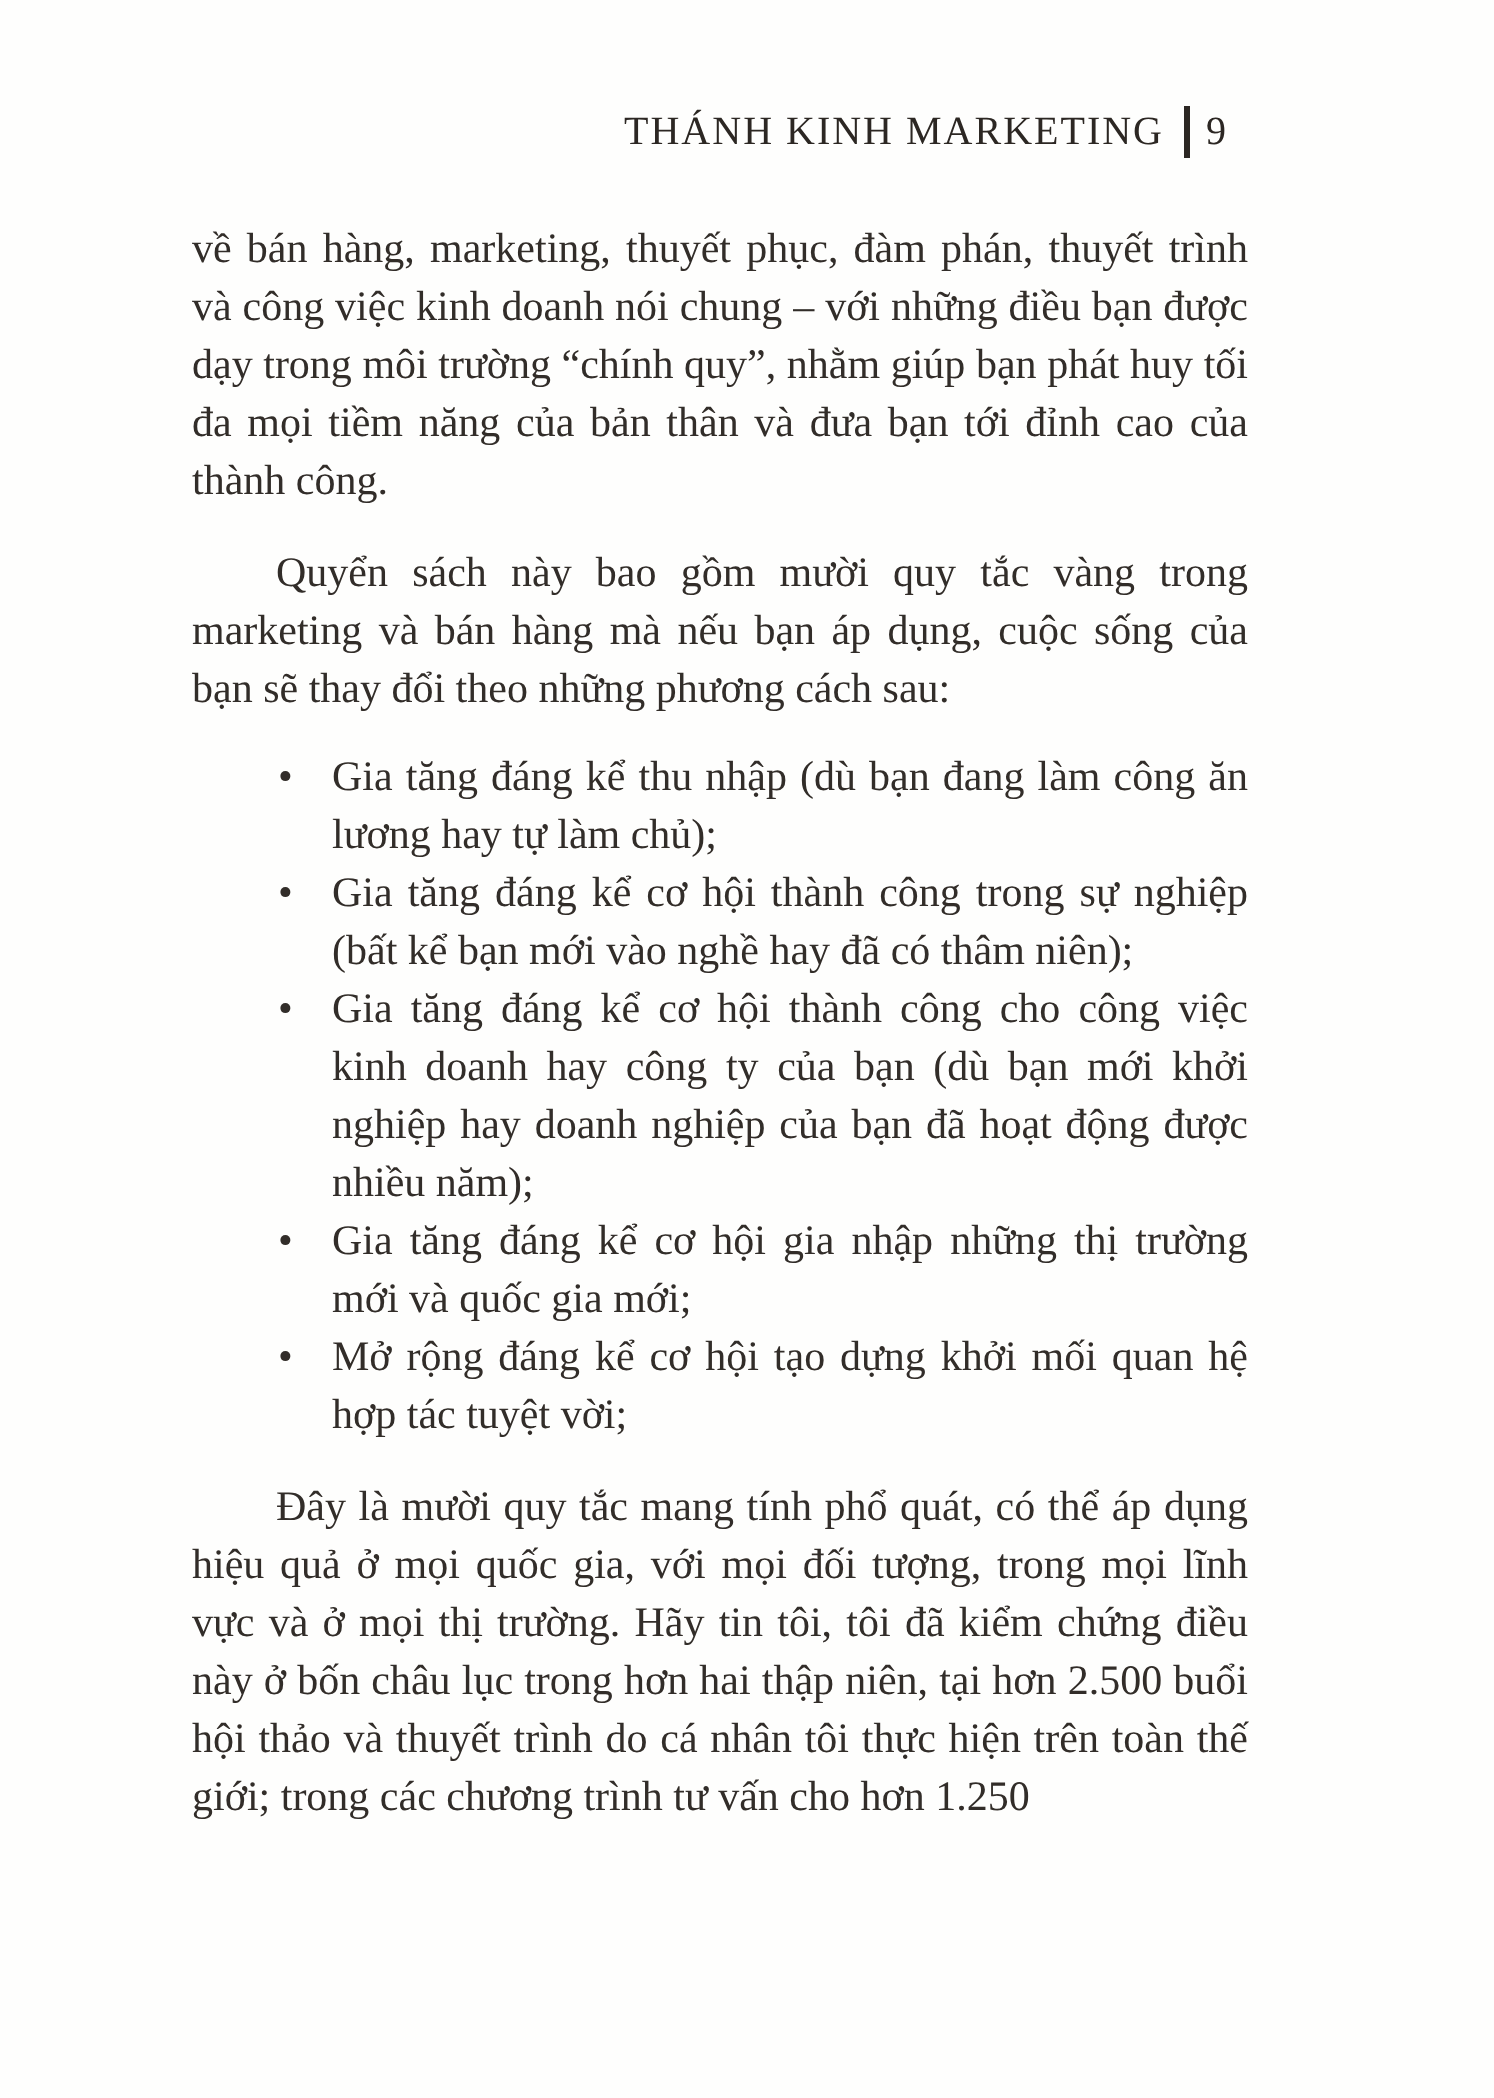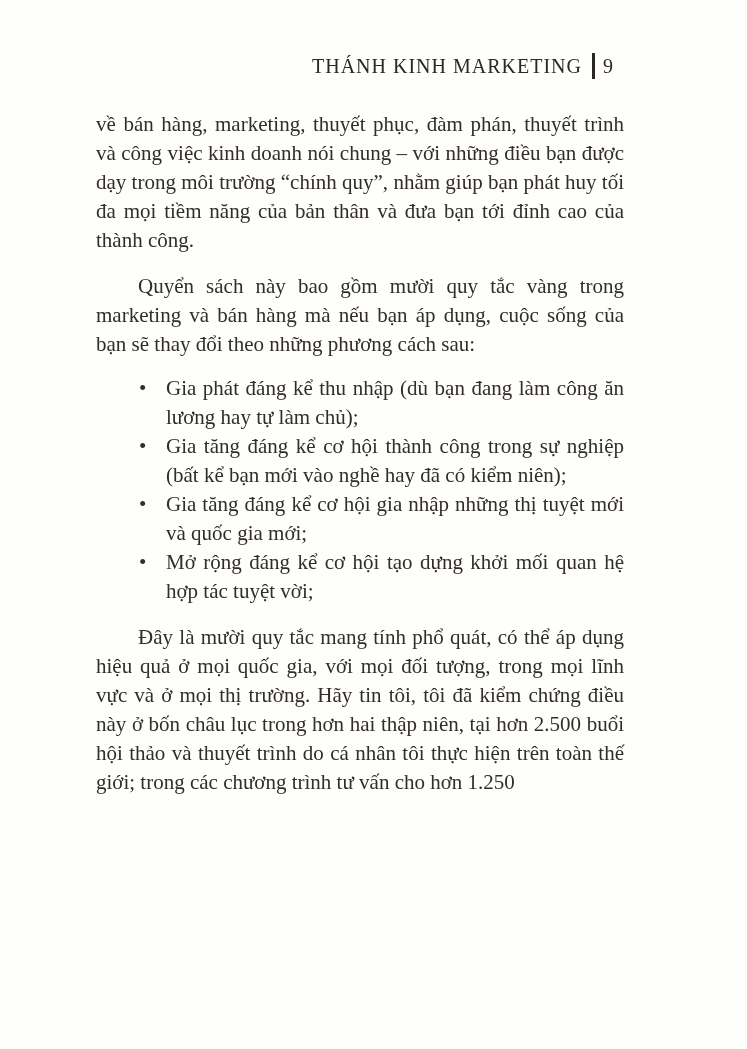--- a/index.html
+++ b/index.html
@@ -81,22 +81,23 @@
     <span class="header-divider"></span>
     <span class="page-number">9</span>
   </div>
 
   <div class="content">
     <p class="para">về bán hàng, marketing, thuyết phục, đàm phán, thuyết trình và công việc kinh doanh nói chung – với những điều bạn được dạy trong môi trường “chính quy”, nhằm giúp bạn phát huy tối đa mọi tiềm năng của bản thân và đưa bạn tới đỉnh cao của thành công.</p>
 
     <p class="para indented">Quyển sách này bao gồm mười quy tắc vàng trong marketing và bán hàng mà nếu bạn áp dụng, cuộc sống của bạn sẽ thay đổi theo những phương cách sau:</p>
 
     <ul class="bullet-list">
-      <li>Gia phát đáng kể thu nhập (dù bạn đang làm công ăn lương hay tự làm chủ);</li>
-      <li>Gia tăng đáng kể cơ hội thành công trong sự nghiệp (bất kể bạn mới vào nghề hay đã có kiểm niên);</li>
-      <li>Gia tăng đáng kể cơ hội gia nhập những thị tuyệt mới và quốc gia mới;</li>
+      <li>Gia tăng đáng kể thu nhập (dù bạn đang làm công ăn lương hay tự làm chủ);</li>
+      <li>Gia tăng đáng kể cơ hội thành công trong sự nghiệp (bất kể bạn mới vào nghề hay đã có thâm niên);</li>
+      <li>Gia tăng đáng kể cơ hội thành công cho công việc kinh doanh hay công ty của bạn (dù bạn mới khởi nghiệp hay doanh nghiệp của bạn đã hoạt động được nhiều năm);</li>
+      <li>Gia tăng đáng kể cơ hội gia nhập những thị trường mới và quốc gia mới;</li>
       <li>Mở rộng đáng kể cơ hội tạo dựng khởi mối quan hệ hợp tác tuyệt vời;</li>
     </ul>
 
     <p class="para indented">Đây là mười quy tắc mang tính phổ quát, có thể áp dụng hiệu quả ở mọi quốc gia, với mọi đối tượng, trong mọi lĩnh vực và ở mọi thị trường. Hãy tin tôi, tôi đã kiểm chứng điều này ở bốn châu lục trong hơn hai thập niên, tại hơn 2.500 buổi hội thảo và thuyết trình do cá nhân tôi thực hiện trên toàn thế giới; trong các chương trình tư vấn cho hơn 1.250</p>
   </div>
 
 </div>
 
 </body></html>

